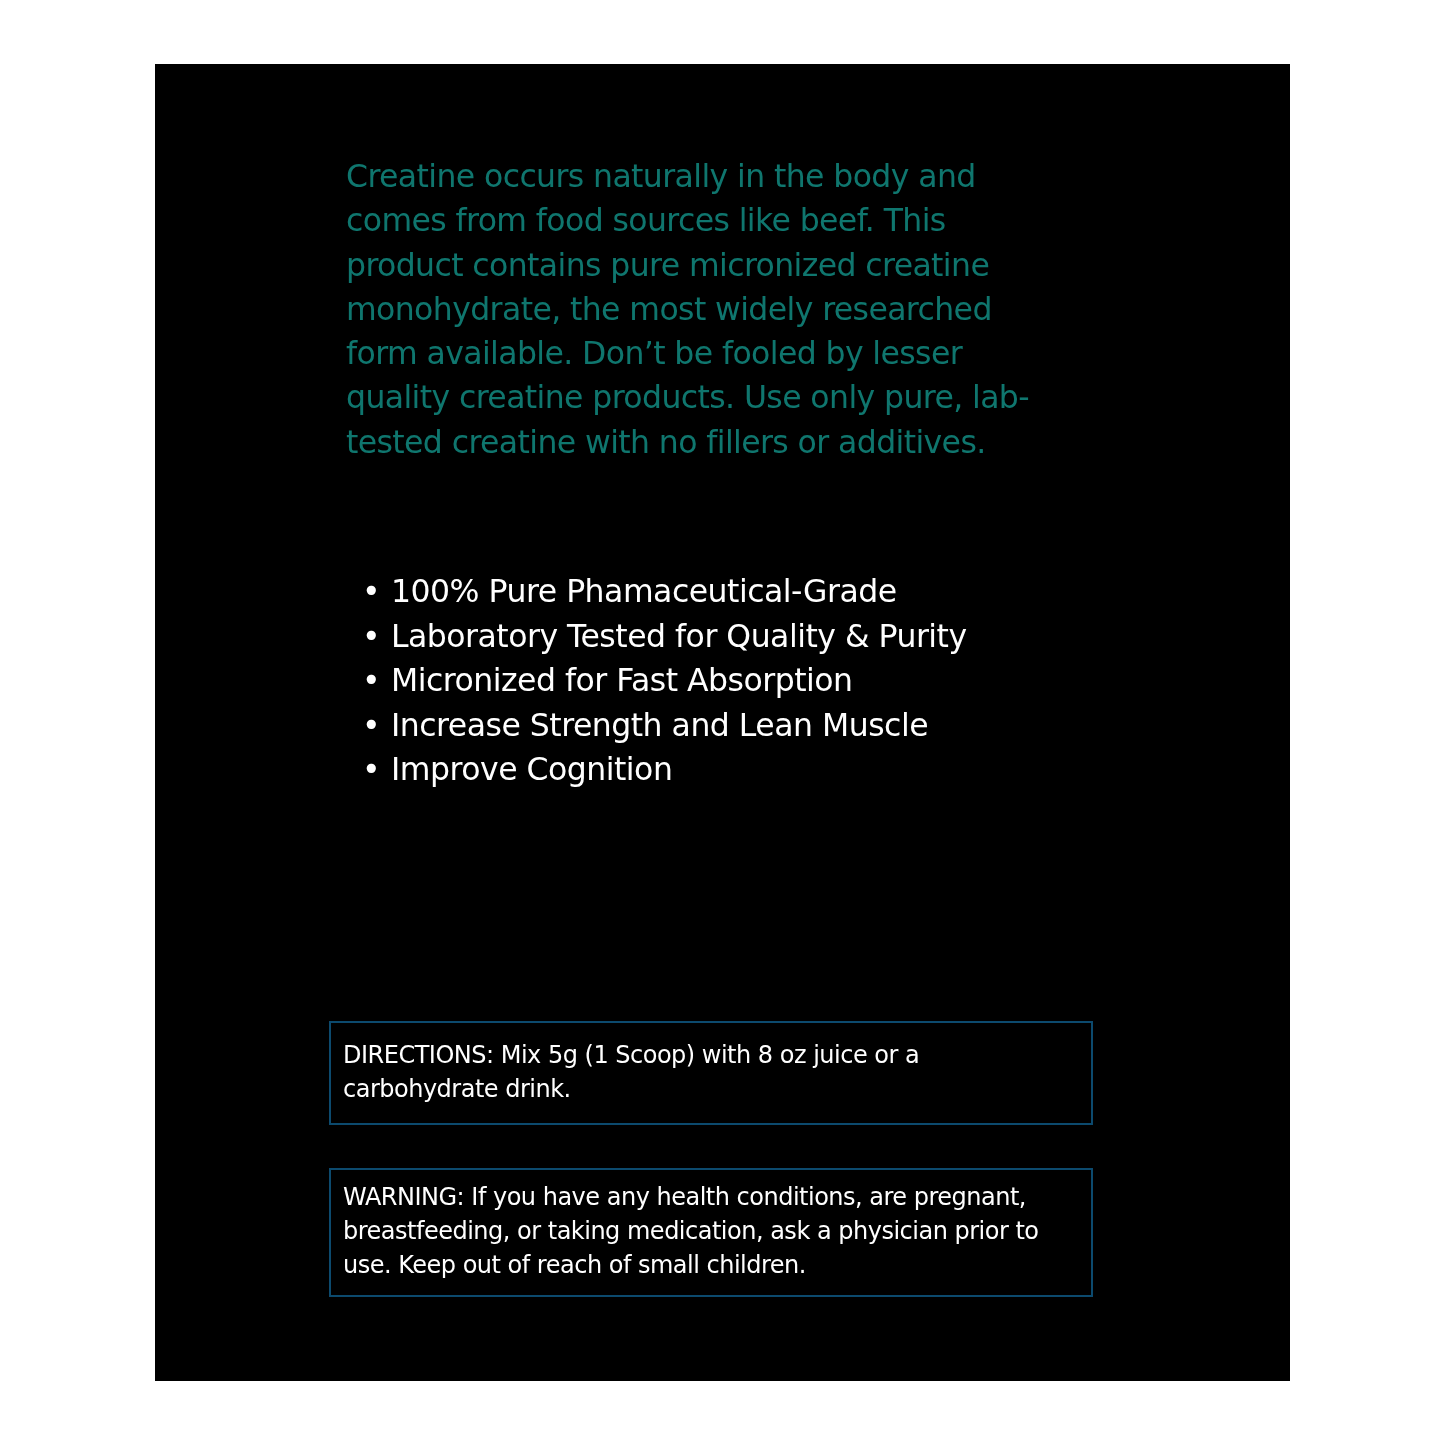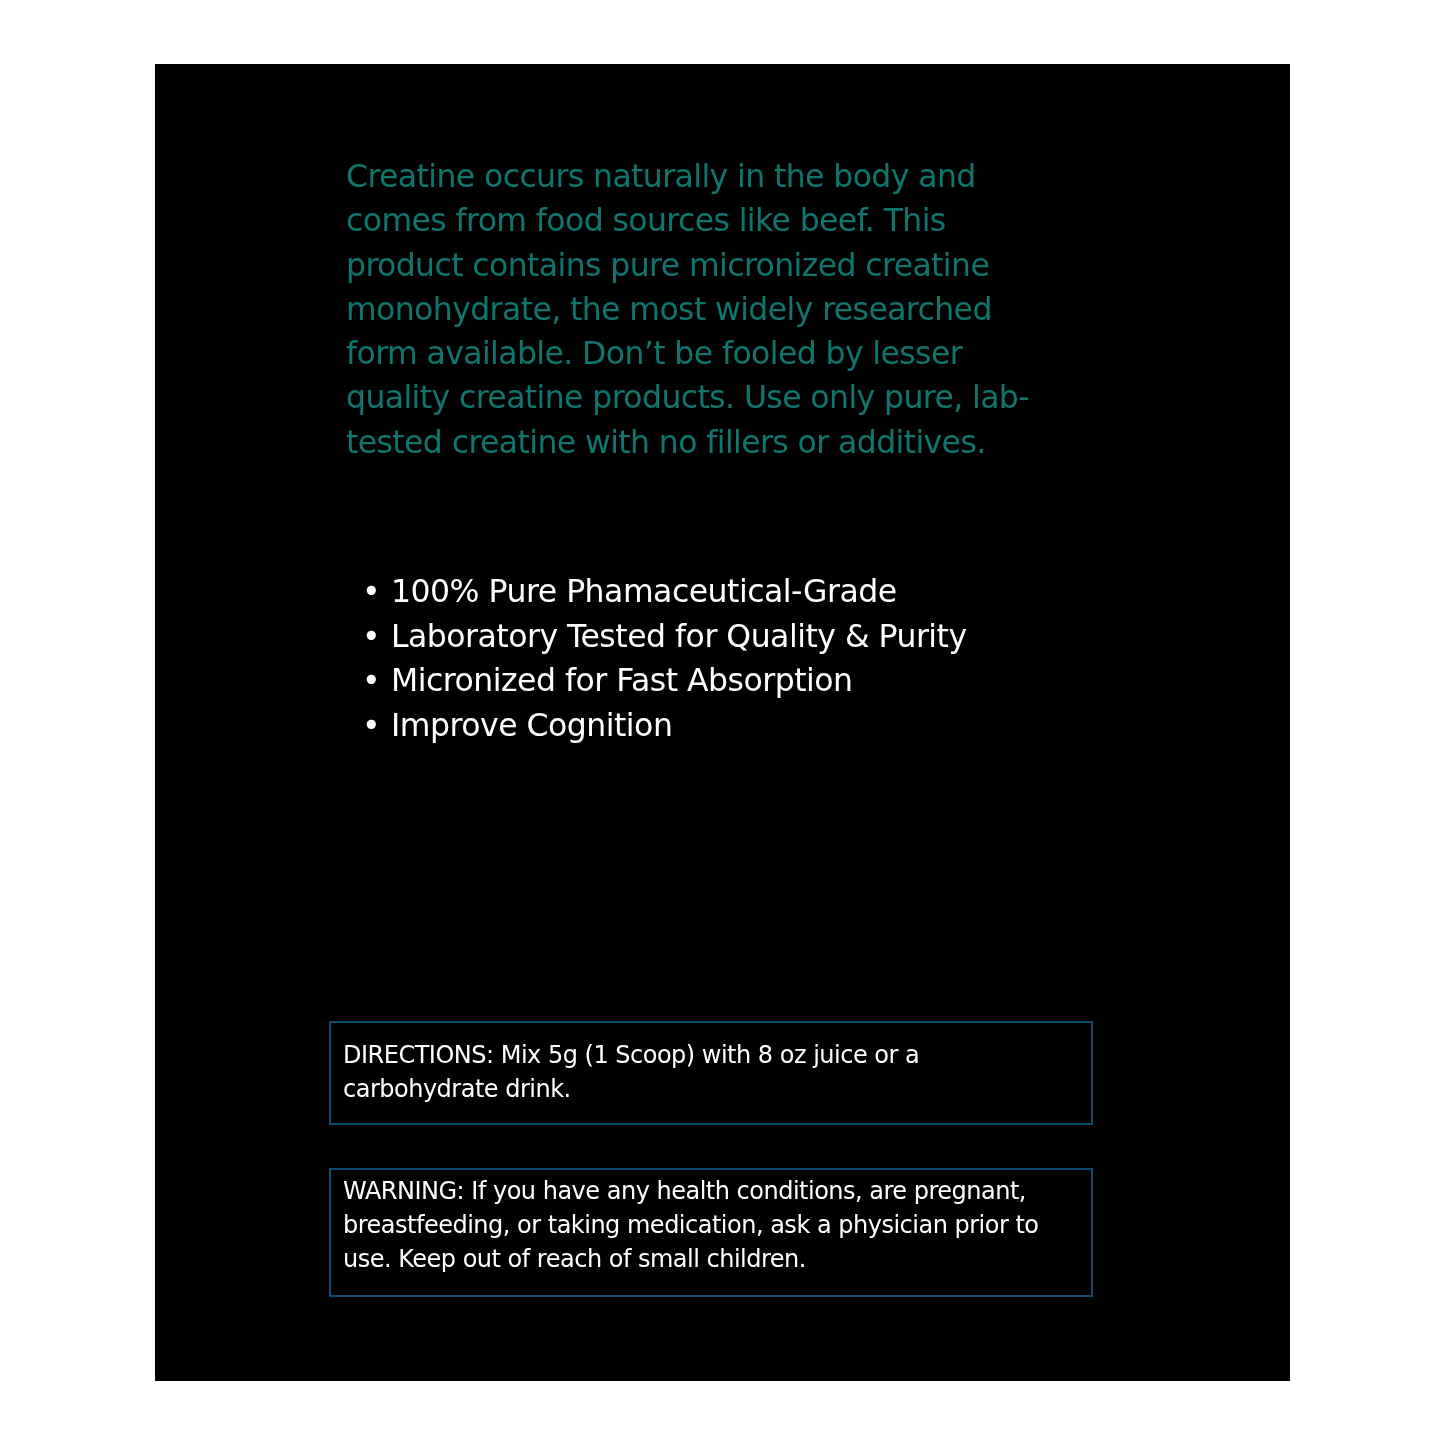--- a/index.html
+++ b/index.html
@@ -44,34 +44,35 @@
       width: 764px;
       border: 2px solid #0c4a6e;
       box-sizing: border-box;
       color: #ffffff;
       font-size: 24px;
       line-height: 34px;
       letter-spacing: -0.5px;
       padding: 0 10px 0 12px;
     }
     .box.directions { top: 1021px; height: 104px; padding-top: 15px; }
-    .box.warning { top: 1168px; height: 129px; padding-top: 4px; }
+    .box.warning { top: 1168px; height: 129px; padding-top: 10px; }
   </style>
 </head>
 <body>
 
 <div class="panel">
 </div>
 
 <p class="intro">Creatine occurs naturally in the body and comes from food sources like beef. This product contains pure micronized creatine monohydrate, the most widely researched form available. Don’t be fooled by lesser quality creatine products. Use only pure, lab-tested creatine with no fillers or additives.</p>
 
 <ul class="features">
   <li><span class="bullet">•</span><span>100% Pure Phamaceutical-Grade</span></li>
   <li><span class="bullet">•</span><span>Laboratory Tested for Quality &amp; Purity</span></li>
   <li><span class="bullet">•</span><span>Micronized for Fast Absorption</span></li>
+  <li><span class="bullet">•</span><span>Increase Strength and Lean Muscle</span></li>
   <li><span class="bullet">•</span><span>Improve Cognition</span></li>
 </ul>
 
 <div class="box directions">
   <span>DIRECTIONS: Mix 5g (1 Scoop) with 8 oz juice or a carbohydrate drink.</span>
 </div>
 
 <div class="box warning">
   <span>WARNING: If you have any health conditions, are pregnant, breastfeeding, or taking medication, ask a physician prior to use. Keep out of reach of small children.</span>
 </div>

